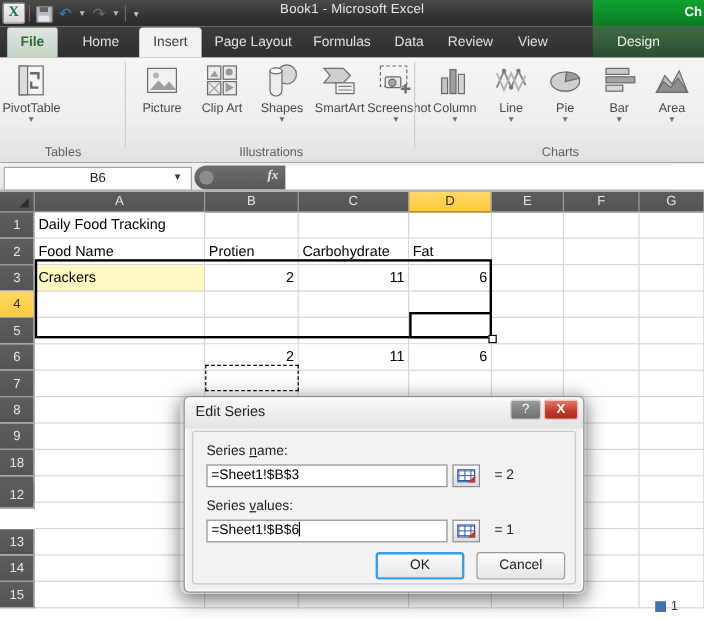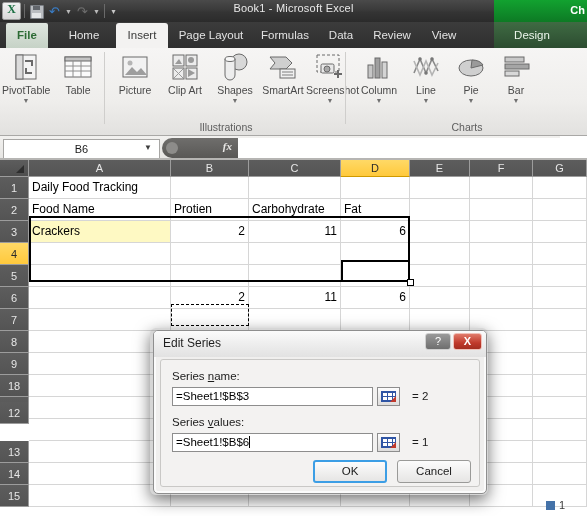--- a/index.html
+++ b/index.html
@@ -294,28 +294,21 @@
         <div class="ritem" style="left: 2px;">
           <div class="icobox"><svg width="32" height="32" viewBox="0 0 32 32">
               <rect x="6" y="4" width="20" height="24" fill="#f4f4f4" stroke="#6a6a6a"></rect>
              <rect x="6" y="4" width="7" height="24" fill="#dcdcdc" stroke="#6a6a6a"></rect>
              <path d="M15 10 h7 v5" fill="none" stroke="#6a6a6a" stroke-width="2"></path>
              <path d="M22 22 h-6 v-5" fill="none" stroke="#6a6a6a" stroke-width="2"></path>
             </svg></div>
           <span class="lbl">PivotTable</span>
           <span class="dd">▼</span>
         </div>
-        <div class="ritem" style="left: 54px;">
-          <div class="icobox"><svg width="32" height="32" viewBox="0 0 32 32">
-              <rect x="3" y="6" width="26" height="20" fill="#fbfbfb" stroke="#6a6a6a"></rect>
-             <rect x="3" y="6" width="26" height="4" fill="#c4c4c4" stroke="#6a6a6a"></rect>
-             <path d="M11 10v16M19 10v16M3 15h26M3 20h26" stroke="#8e8e8e"></path>
-            </svg></div>
-          <span class="lbl">Table</span>
-        </div>
+        <div class="gname">Tables</div>
         <div class="gsep"></div>
       </div>
       <div class="rgroup" style="left: 106px; width: 240px;">
         <div class="ritem" style="left: 5px;">
           <div class="icobox"><svg width="32" height="32" viewBox="0 0 32 32">
               <rect x="4" y="6" width="24" height="20" fill="#f2f2f2" stroke="#6a6a6a"></rect>
              <circle cx="11" cy="12" r="2.5" fill="#b5b5b5"></circle>
              <path d="M6 24 l7-8 5 5 4-4 6 7z" fill="#9e9e9e"></path>
             </svg></div>
           <span class="lbl">Picture</span>
@@ -392,20 +385,28 @@
           <span class="lbl">Pie</span>
           <span class="dd">▼</span>
         </div>
         <div class="ritem" style="left: 145px;">
           <div class="icobox"><svg width="32" height="32" viewBox="0 0 32 32">
               <rect x="5" y="6" width="19" height="5" fill="#c9c9c9" stroke="#6a6a6a"></rect>
              <rect x="5" y="13" width="24" height="5" fill="#a5a5a5" stroke="#6a6a6a"></rect>
              <rect x="5" y="20" width="14" height="5" fill="#d8d8d8" stroke="#6a6a6a"></rect>
             </svg></div>
           <span class="lbl">Bar</span>
+          <span class="dd">▼</span>
+        </div>
+        <div class="ritem" style="left: 189px;">
+          <div class="icobox"><svg width="32" height="32" viewBox="0 0 32 32">
+              <path d="M3 26 L10 12 L16 19 L22 8 L29 26 Z" fill="#bdbdbd" stroke="#6a6a6a"></path>
+             <path d="M3 26 L9 17 L15 22 L21 14 L29 26 Z" fill="#8f8f8f" stroke="#6a6a6a"></path>
+            </svg></div>
+          <span class="lbl">Area</span>
           <span class="dd">▼</span>
         </div>
         <div class="ritem" style="left: 232px;">
           <span class="lbl">Sca</span>
         </div>
         <div class="gname">Charts</div>
       </div>
     </div>
 </div>
 

